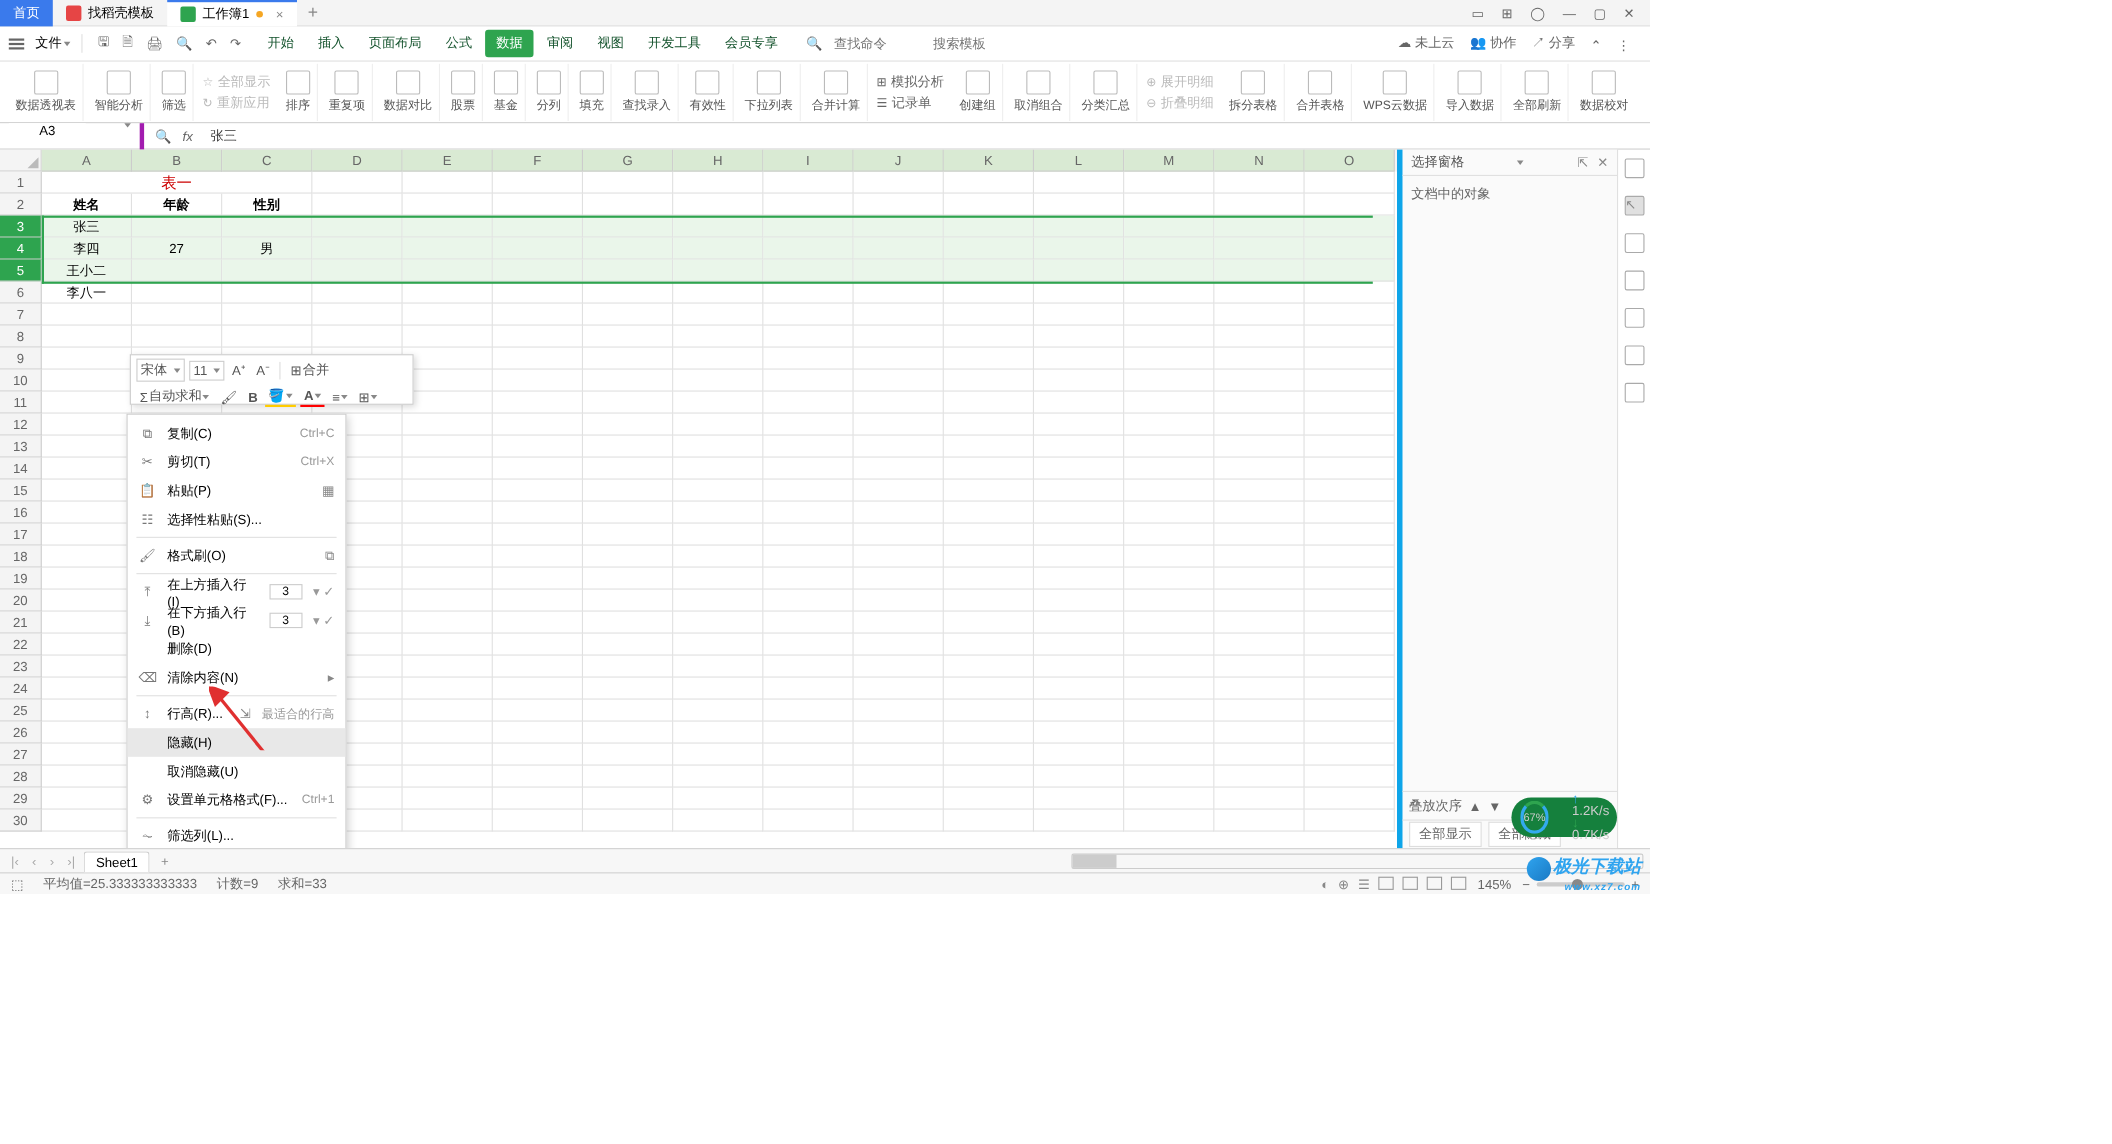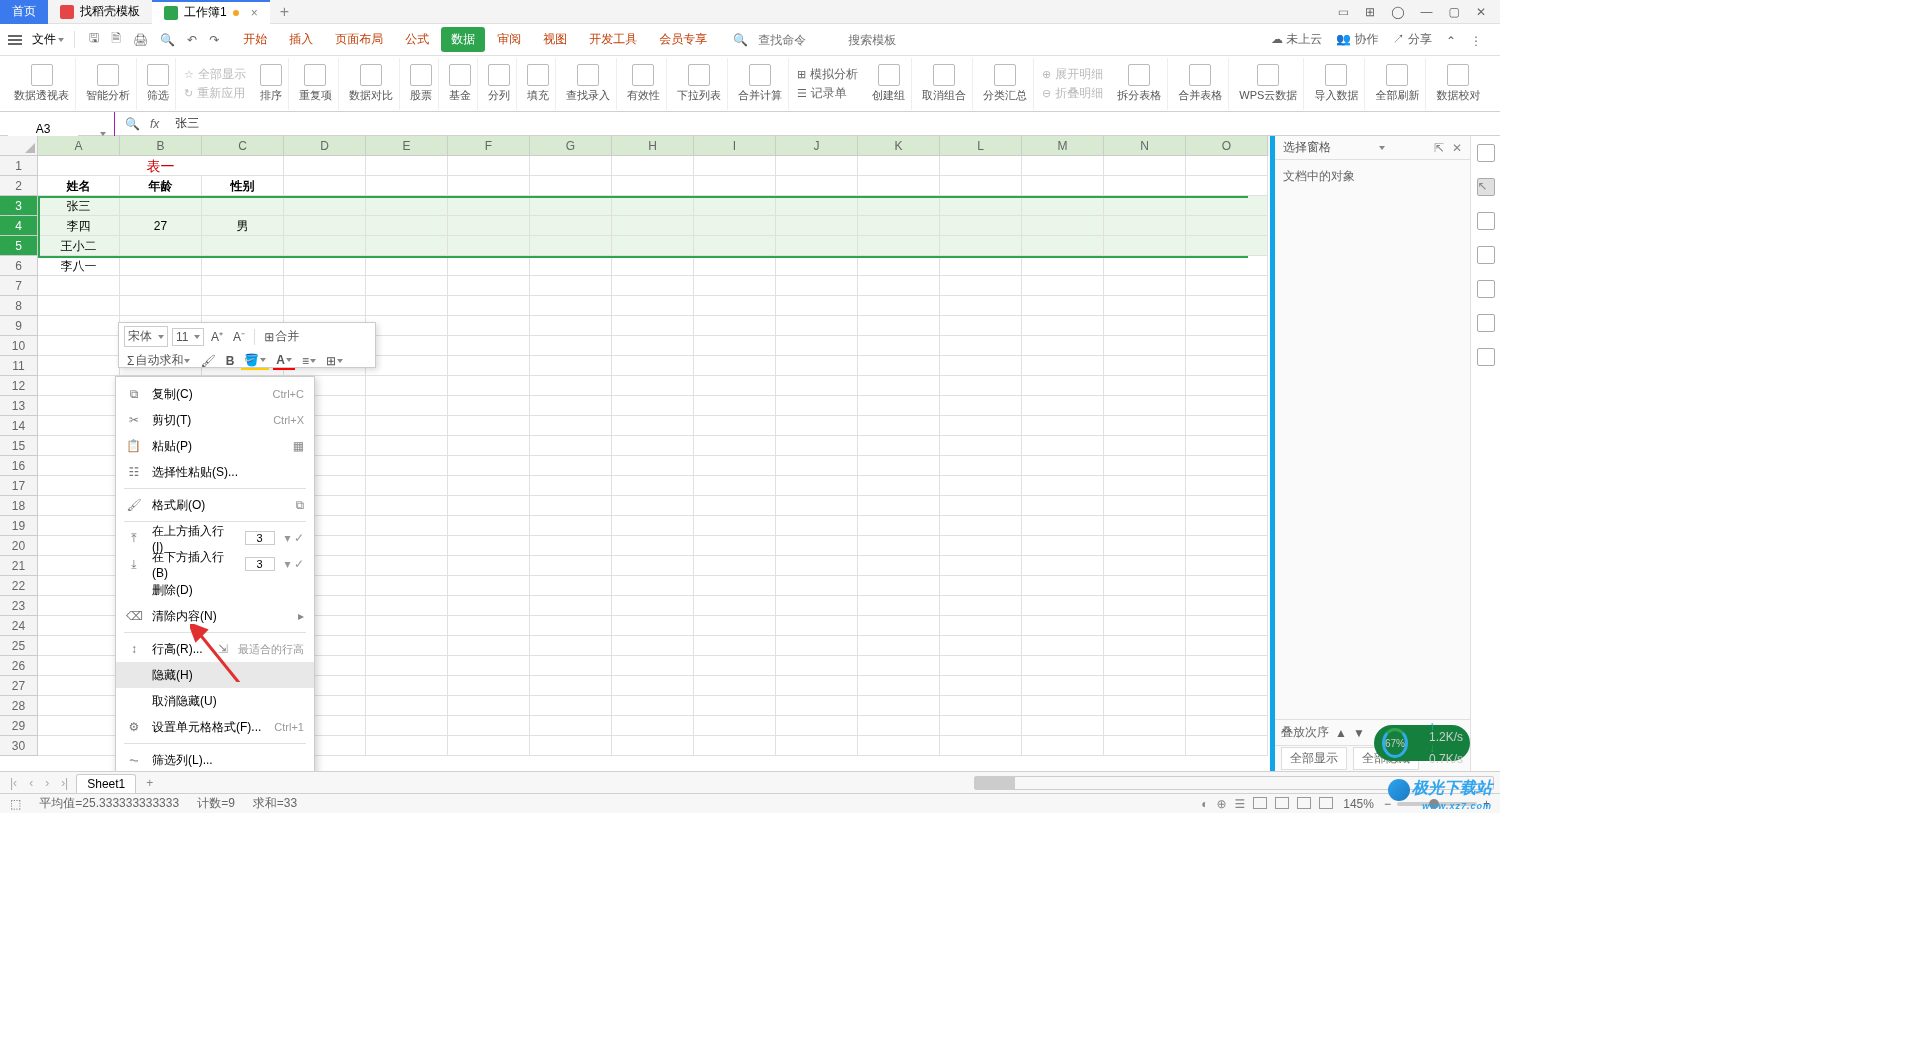--- a/index.html
+++ b/index.html
@@ -13,35 +13,35 @@
 .tab-close{margin-left:6px;color:#888}
 .tab-new{padding:0 10px;color:#888;font-size:16px}
 .win-controls{margin-left:auto;display:flex;gap:16px;padding-right:14px;color:#666}
 .menubar{height:32px;display:flex;align-items:center;border-bottom:1px solid #e0e0e0;padding:0 8px;gap:4px}
 .menu-left{display:flex;align-items:center;gap:10px;padding-right:10px;border-right:1px solid #e0e0e0}
 .menu-hamburger{display:flex;flex-direction:column;gap:2px;width:14px}
 .menu-hamburger span{height:2px;background:#666}
 .menu-file{display:flex;align-items:center;gap:2px}
 .menu-qat{display:flex;gap:12px;padding:0 10px;color:#666;align-items:center}
 .menu-tabs{display:flex;gap:2px}
-.menu-tab{padding:4px 10px;cursor:pointer;color:#c2410c}
+.menu-tab{padding:4px 10px;cursor:pointer;color:#14532d}
 .menu-tab.active{background:#2ea44f;color:#fff;border-radius:3px}
 .menu-search{display:flex;gap:10px;margin-left:12px;color:#999;align-items:center}
 .menu-search input{border:none;color:#a21caf;outline:none;width:80px}
 .menu-right{margin-left:auto;display:flex;gap:14px;padding-right:10px;color:#666;align-items:flex-end}
 .ribbon{height:56px;border-bottom:1px solid #d0d0d0;display:flex;align-items:center;padding:2px 8px;gap:4px}
 .rb-group{display:flex;flex-direction:column;align-items:center;padding:0 6px;gap:2px;border-right:1px solid #eee;height:52px;justify-content:center}
 .rb-group:last-child{border-right:none}
 .rb-icon{width:22px;height:22px;border:1px solid #bbb;border-radius:2px}
 .rb-label{font-size:11px;color:#555;white-space:nowrap}
 .rb-col{display:flex;flex-direction:column;gap:2px;padding:0 4px}
 .rb-row{display:flex;align-items:center;gap:4px;font-size:11px;color:#666}
 .rb-row.disabled{color:#bbb}
 .namebox-row{height:24px;border-bottom:1px solid #d0d0d0;display:flex;align-items:center}
-.namebox{width:115px;border-right:1px solid #a21caf;height:24px;display:flex;align-items:flex-end;padding:0 8px;justify-content:space-between}
+.namebox{width:131px;border-right:4px solid #a21caf;height:24px;display:flex;align-items:flex-start;padding:0 8px;justify-content:space-between}
 .namebox input{border:none;text-align:center;width:70px;outline:none}
 .fxzone{display:flex;align-items:center;gap:10px;padding:0 10px;color:#666}
 .fxval{color:#333;padding-left:6px}
 .main-area{display:flex;height:calc(100% - 24px - 32px - 56px - 24px - 22px - 20px);position:relative}
 .grid-area{flex:1;position:relative;overflow:hidden}
 .colhdrs{display:flex;height:20px;position:absolute;left:38px;top:0;right:0;background:#f4f4f4}
 .colhdr{width:82px;border-right:1px solid #ccc;border-bottom:1px solid #ccc;text-align:center;line-height:20px;color:#666}
 .colhdr.sel{background:#d9ead3}
 .selectall{width:38px;height:20px;position:absolute;left:0;top:0;background:#f4f4f4;border-right:1px solid #ccc;border-bottom:1px solid #ccc}
 .selectall::after{content:"";position:absolute;right:2px;bottom:2px;width:0;height:0;border-style:solid;border-width:0 0 10px 10px;border-color:transparent transparent #bbb transparent}

